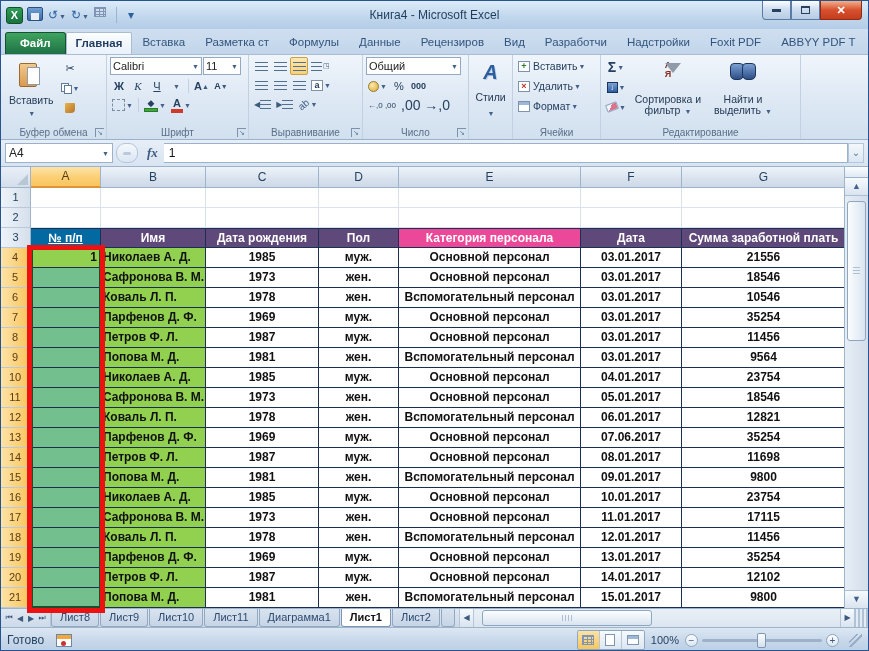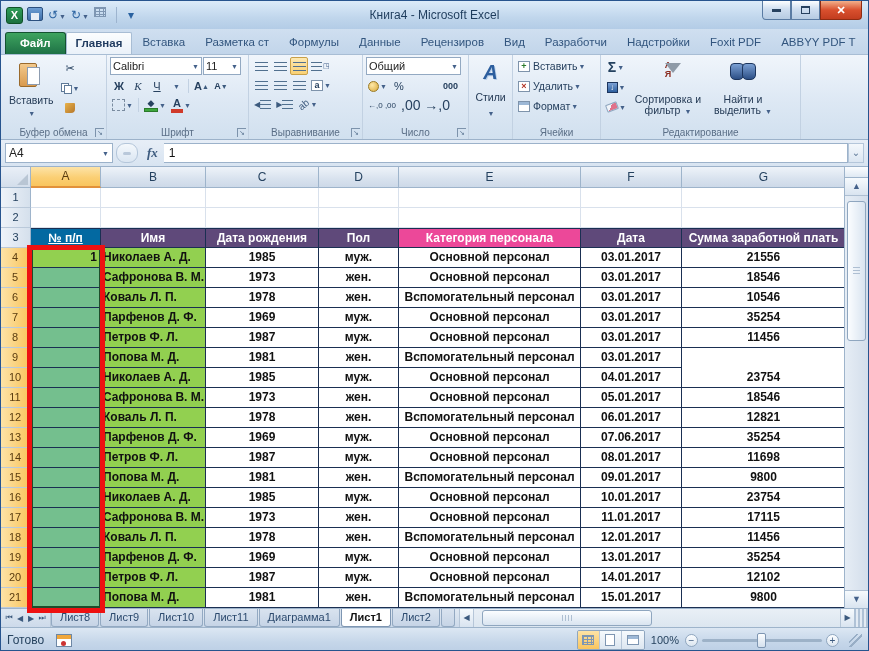--- a/index.html
+++ b/index.html
@@ -330,21 +330,21 @@
       <div class="combo" style="width:95px;margin-bottom:2px;">
           <span>Общий</span>
           <span class="dd">▼</span>
         </div>
       <div class="minirow" style="margin-bottom:1px;">
         <div class="mbtn">
             <span style="display:inline-block;width:11px;height:11px;border-radius:50%;background:radial-gradient(circle at 35% 35%,#ffe9a8,#d8a93c);border:1px solid #9a7a24;"></span>
             <span class="dd">▼</span>
           </div>
         <div class="mbtn">%</div>
-        <div class="mbtn" style="font-size:9px;font-weight:bold;margin-left:32px;">000</div>
+        <div class="mbtn" style="font-size:9px;font-weight:bold;">000</div>
       </div>
       <div class="minirow">
         <div class="mbtn" style="font-size:8px;">←,0 ,00</div>
         <div class="mbtn" style="font-size:14px;">,00 →,0</div>
       </div>
       <div class="rg-label">Число</div>
       <div class="launcher">↘</div>
     </div>
 
     <div class="rg" style="width:44px">
@@ -503,20 +503,21 @@
           <div class="c w6 data">11456</div>
         </div>
         <div class="grow">
           <div class="rowhdr sel">9</div>
           <div class="c w0 data acell" style="background: rgb(116, 191, 142);"></div>
           <div class="c w1 data namec" style="background: rgb(146, 208, 80);">Попова М. Д.</div>
           <div class="c w2 data">1981</div>
           <div class="c w3 data">жен.</div>
           <div class="c w4 data">Вспомогательный персонал</div>
           <div class="c w5 data">03.01.2017</div>
+          <div class="c w6 data">9564</div>
         </div>
         <div class="grow">
           <div class="rowhdr sel">10</div>
           <div class="c w0 data acell" style="background: rgb(116, 191, 142);"></div>
           <div class="c w1 data namec" style="background: rgb(146, 208, 80);">Николаев А. Д.</div>
           <div class="c w2 data">1985</div>
           <div class="c w3 data">муж.</div>
           <div class="c w4 data">Основной персонал</div>
           <div class="c w5 data">04.01.2017</div>
           <div class="c w6 data">23754</div>

